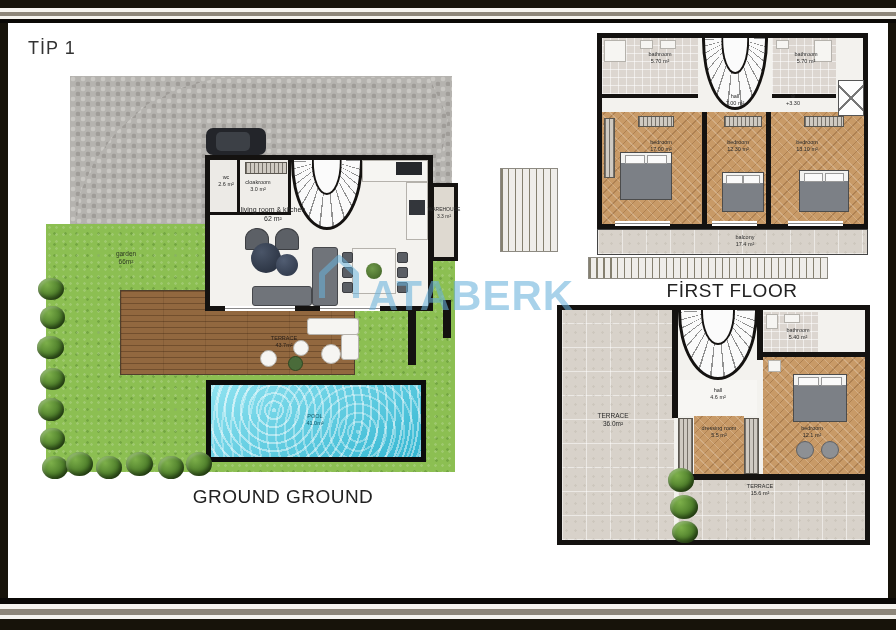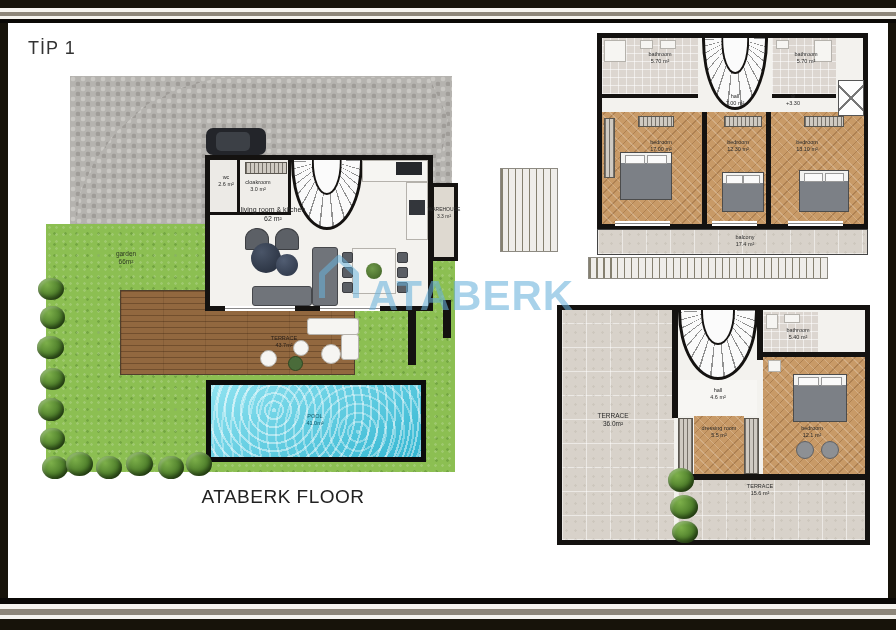--- a/index.html
+++ b/index.html
@@ -196,21 +196,21 @@
     <span>66m²</span>
   </div>
   <div class="lbl" style="left:284px;top:342px;color:#2a2019;">
     <span>TERRACE</span>
     <span>43.7m²</span>
   </div>
   <div class="lbl" style="left:315px;top:420px;color:#0e5868;">
     <span>POOL</span>
     <span>41.0m²</span>
   </div>
-  <div class="caption" style="left:283px;top:497px;">ATABERK FLOOR</div>
+  <div class="caption" style="left:283px;top:497px;">GROUND GROUND</div>
 
   <div class="shell" style="left:597px;top:33px;width:271px;height:196px;z-index:2;"></div>
 
   <div class="btile" style="left:602px;top:38px;width:96px;height:56px;z-index:3;"></div>
   <div class="btile" style="left:772px;top:38px;width:64px;height:56px;z-index:3;"></div>
   <div class="wf" style="left:604px;top:40px;width:22px;height:22px;z-index:4;"></div>
   <div class="wf" style="left:640px;top:40px;width:13px;height:9px;z-index:4;"></div>
   <div class="wf" style="left:660px;top:40px;width:16px;height:9px;z-index:4;"></div>
   <div class="wf" style="left:776px;top:40px;width:13px;height:9px;z-index:4;"></div>
   <div class="wf" style="left:814px;top:40px;width:18px;height:22px;z-index:4;"></div>
@@ -268,20 +268,21 @@
     <span>12.30 m²</span>
   </div>
   <div class="lbl" style="left:807px;top:146px;">
     <span>bedroom</span>
     <span>13.10 m²</span>
   </div>
   <div class="lbl" style="left:745px;top:241px;">
     <span>balcony</span>
     <span>17.4 m²</span>
   </div>
+  <div class="caption" style="left:732px;top:291px;">FİRST FLOOR</div>
 
   <div class="shell" style="left:557px;top:305px;width:313px;height:240px;z-index:2;"></div>
 
   <div class="tile" style="left:562px;top:310px;width:112px;height:230px;z-index:3;"></div>
 
   <div class="stair" style="left:678px;top:308px;width:80px;height:72px;z-index:3;">
     <div class="hole"></div>
   </div>
   <div class="wall" style="left:672px;top:310px;width:6px;height:108px;z-index:4;"></div>
   <div class="wall" style="left:757px;top:310px;width:6px;height:50px;z-index:4;"></div>

